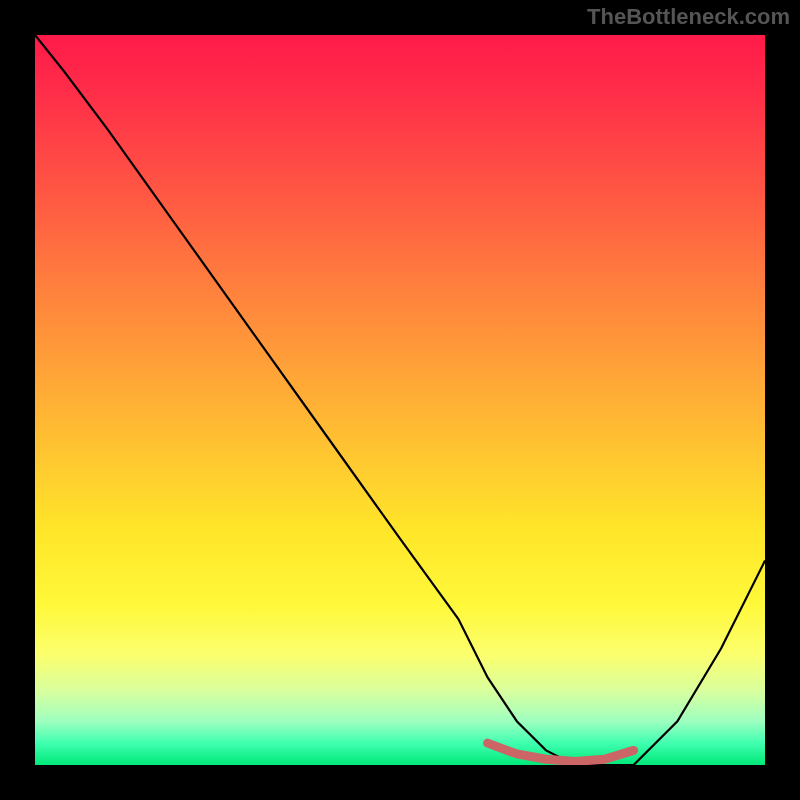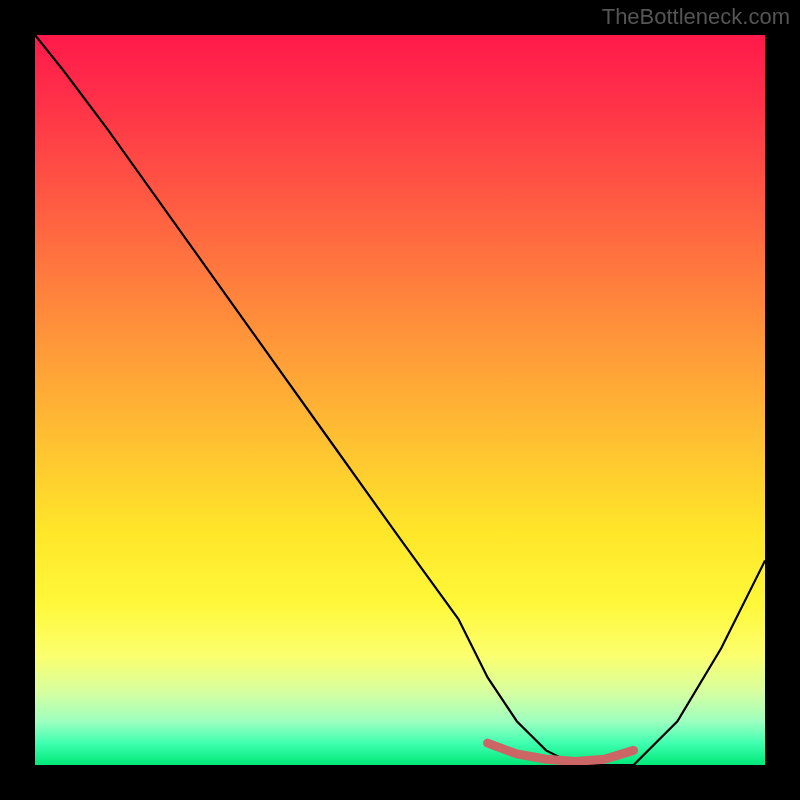--- a/index.html
+++ b/index.html
@@ -10,21 +10,21 @@
     background: #000;
     position: relative;
     font-family: Arial, sans-serif;
   }
   .watermark {
     position: absolute;
     top: 4px;
     right: 10px;
     color: #555;
     font-size: 22px;
-    font-weight: 400;
+    font-weight: 700;
     z-index: 10;
   }
   .plot-area {
     position: absolute;
     left: 35px;
     top: 35px;
     width: 730px;
     height: 730px;
     overflow: hidden;
   }

